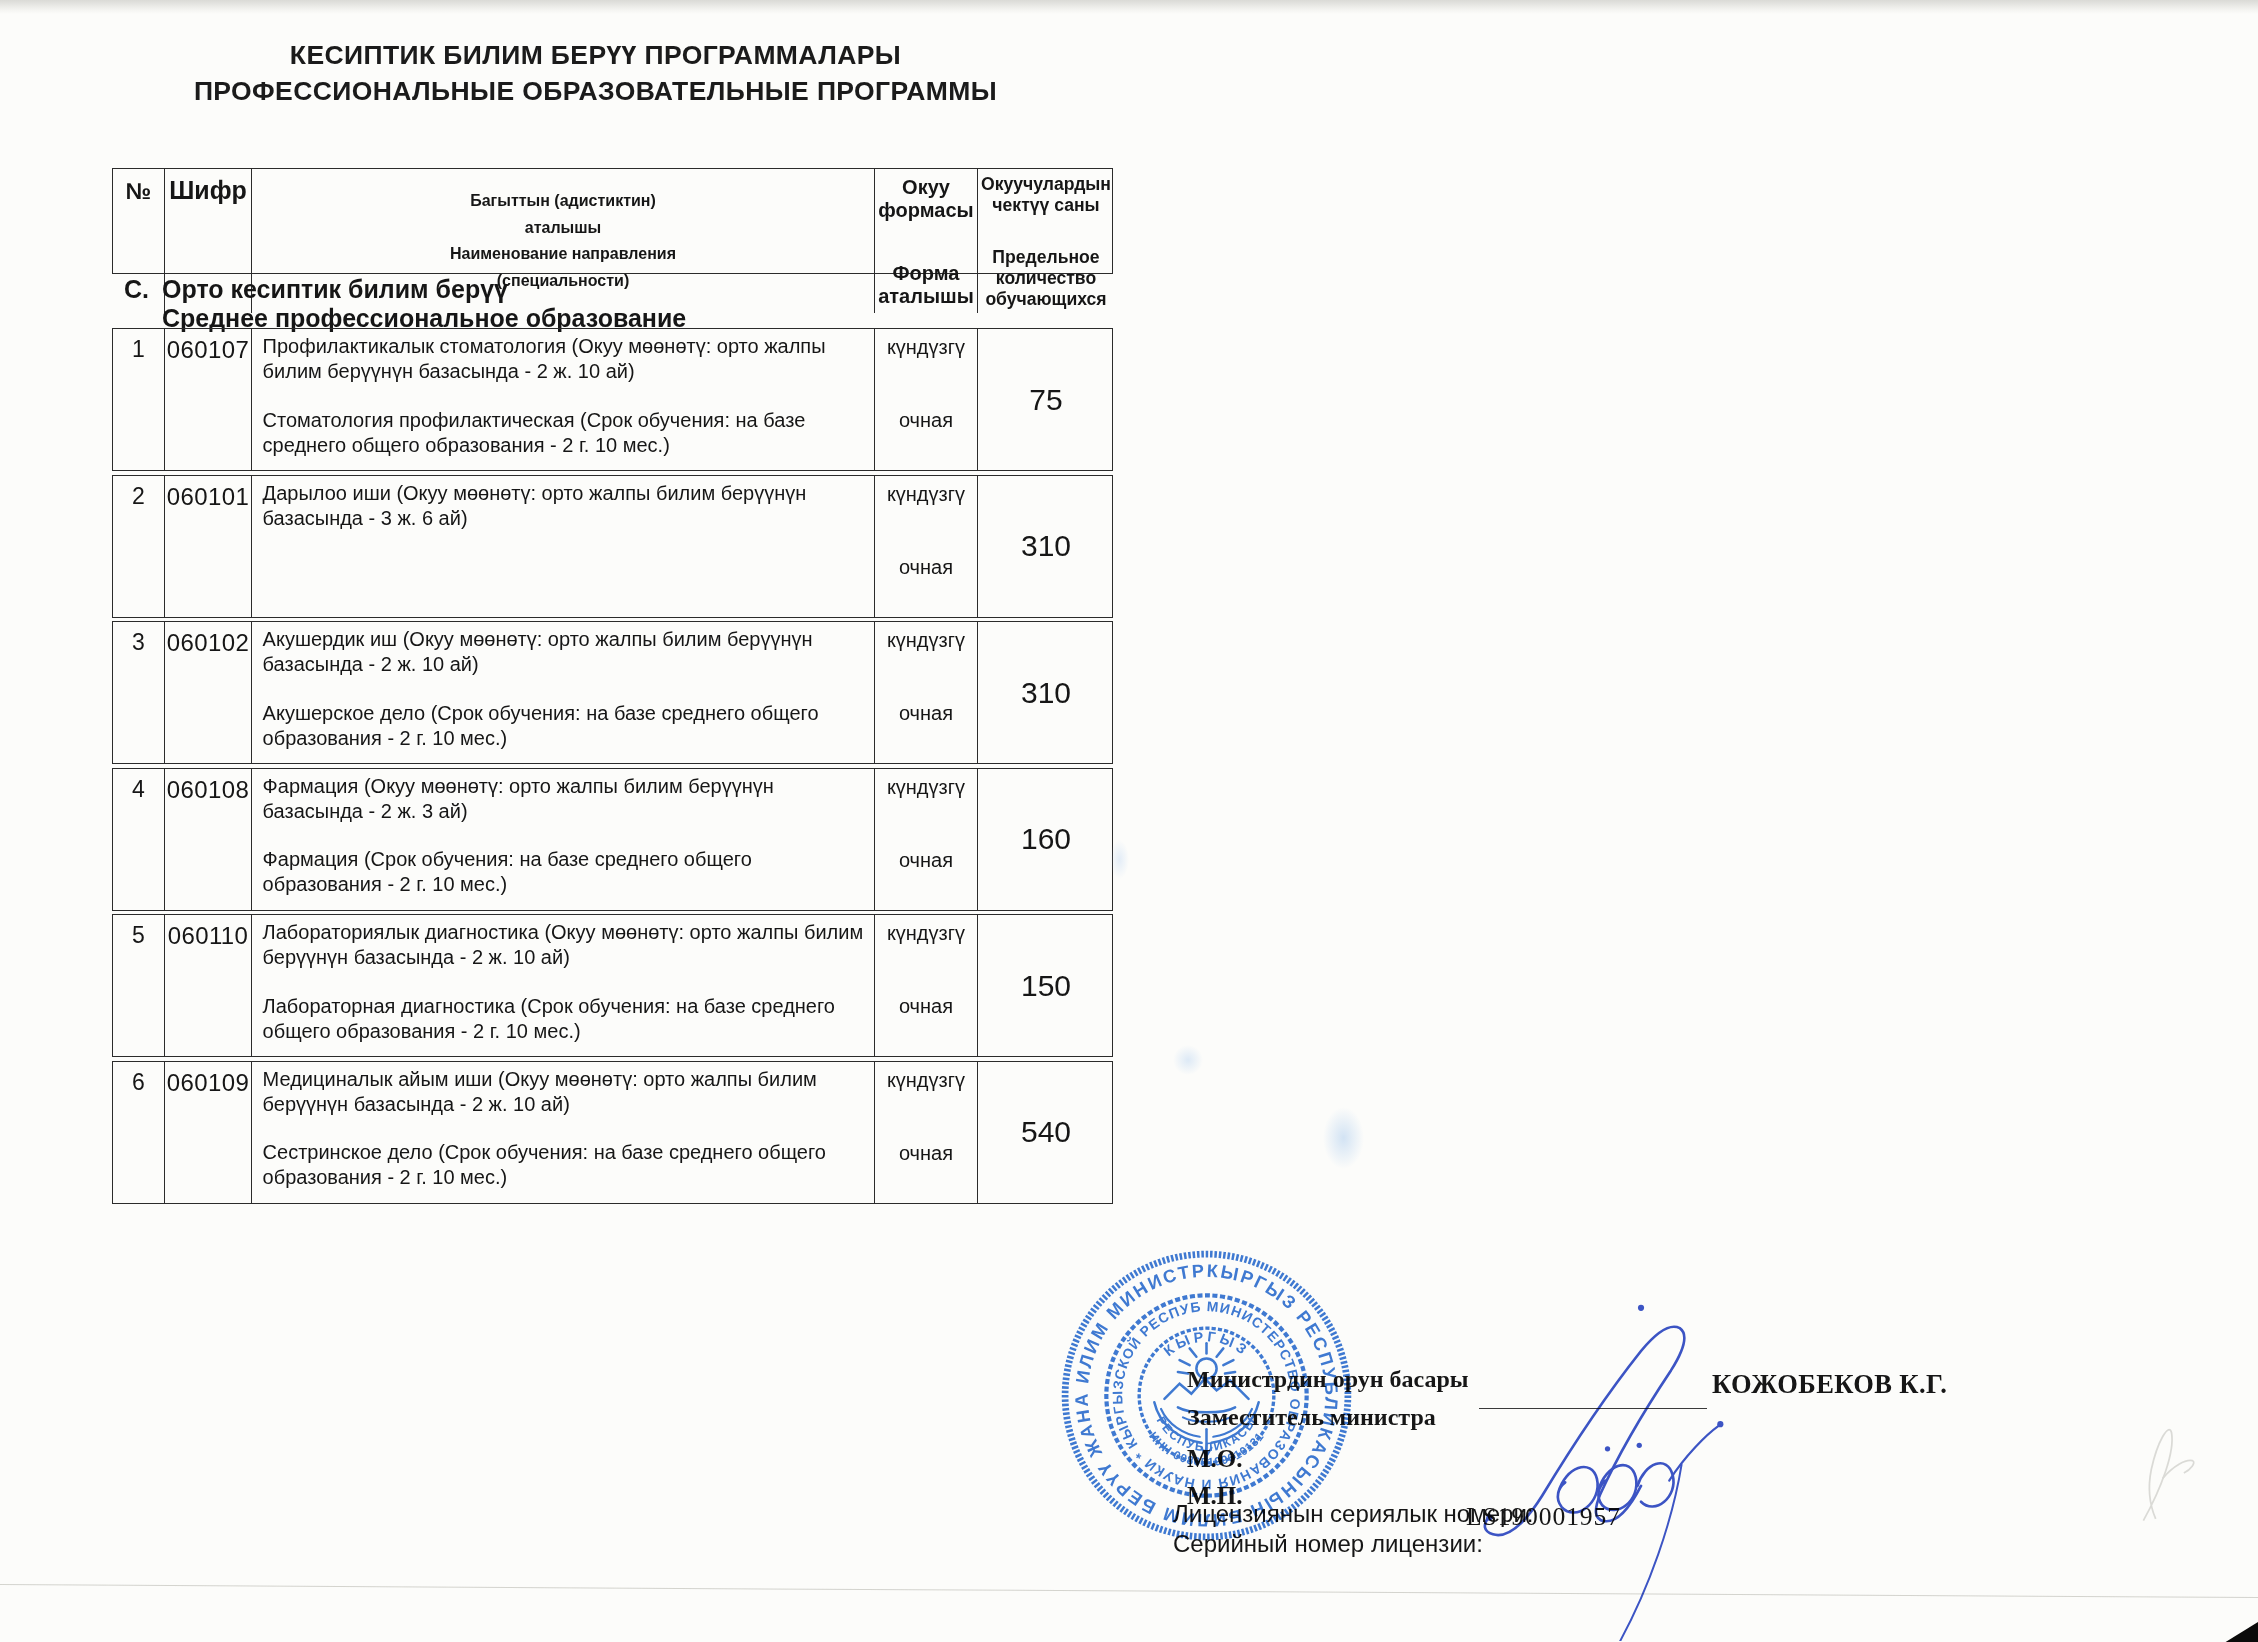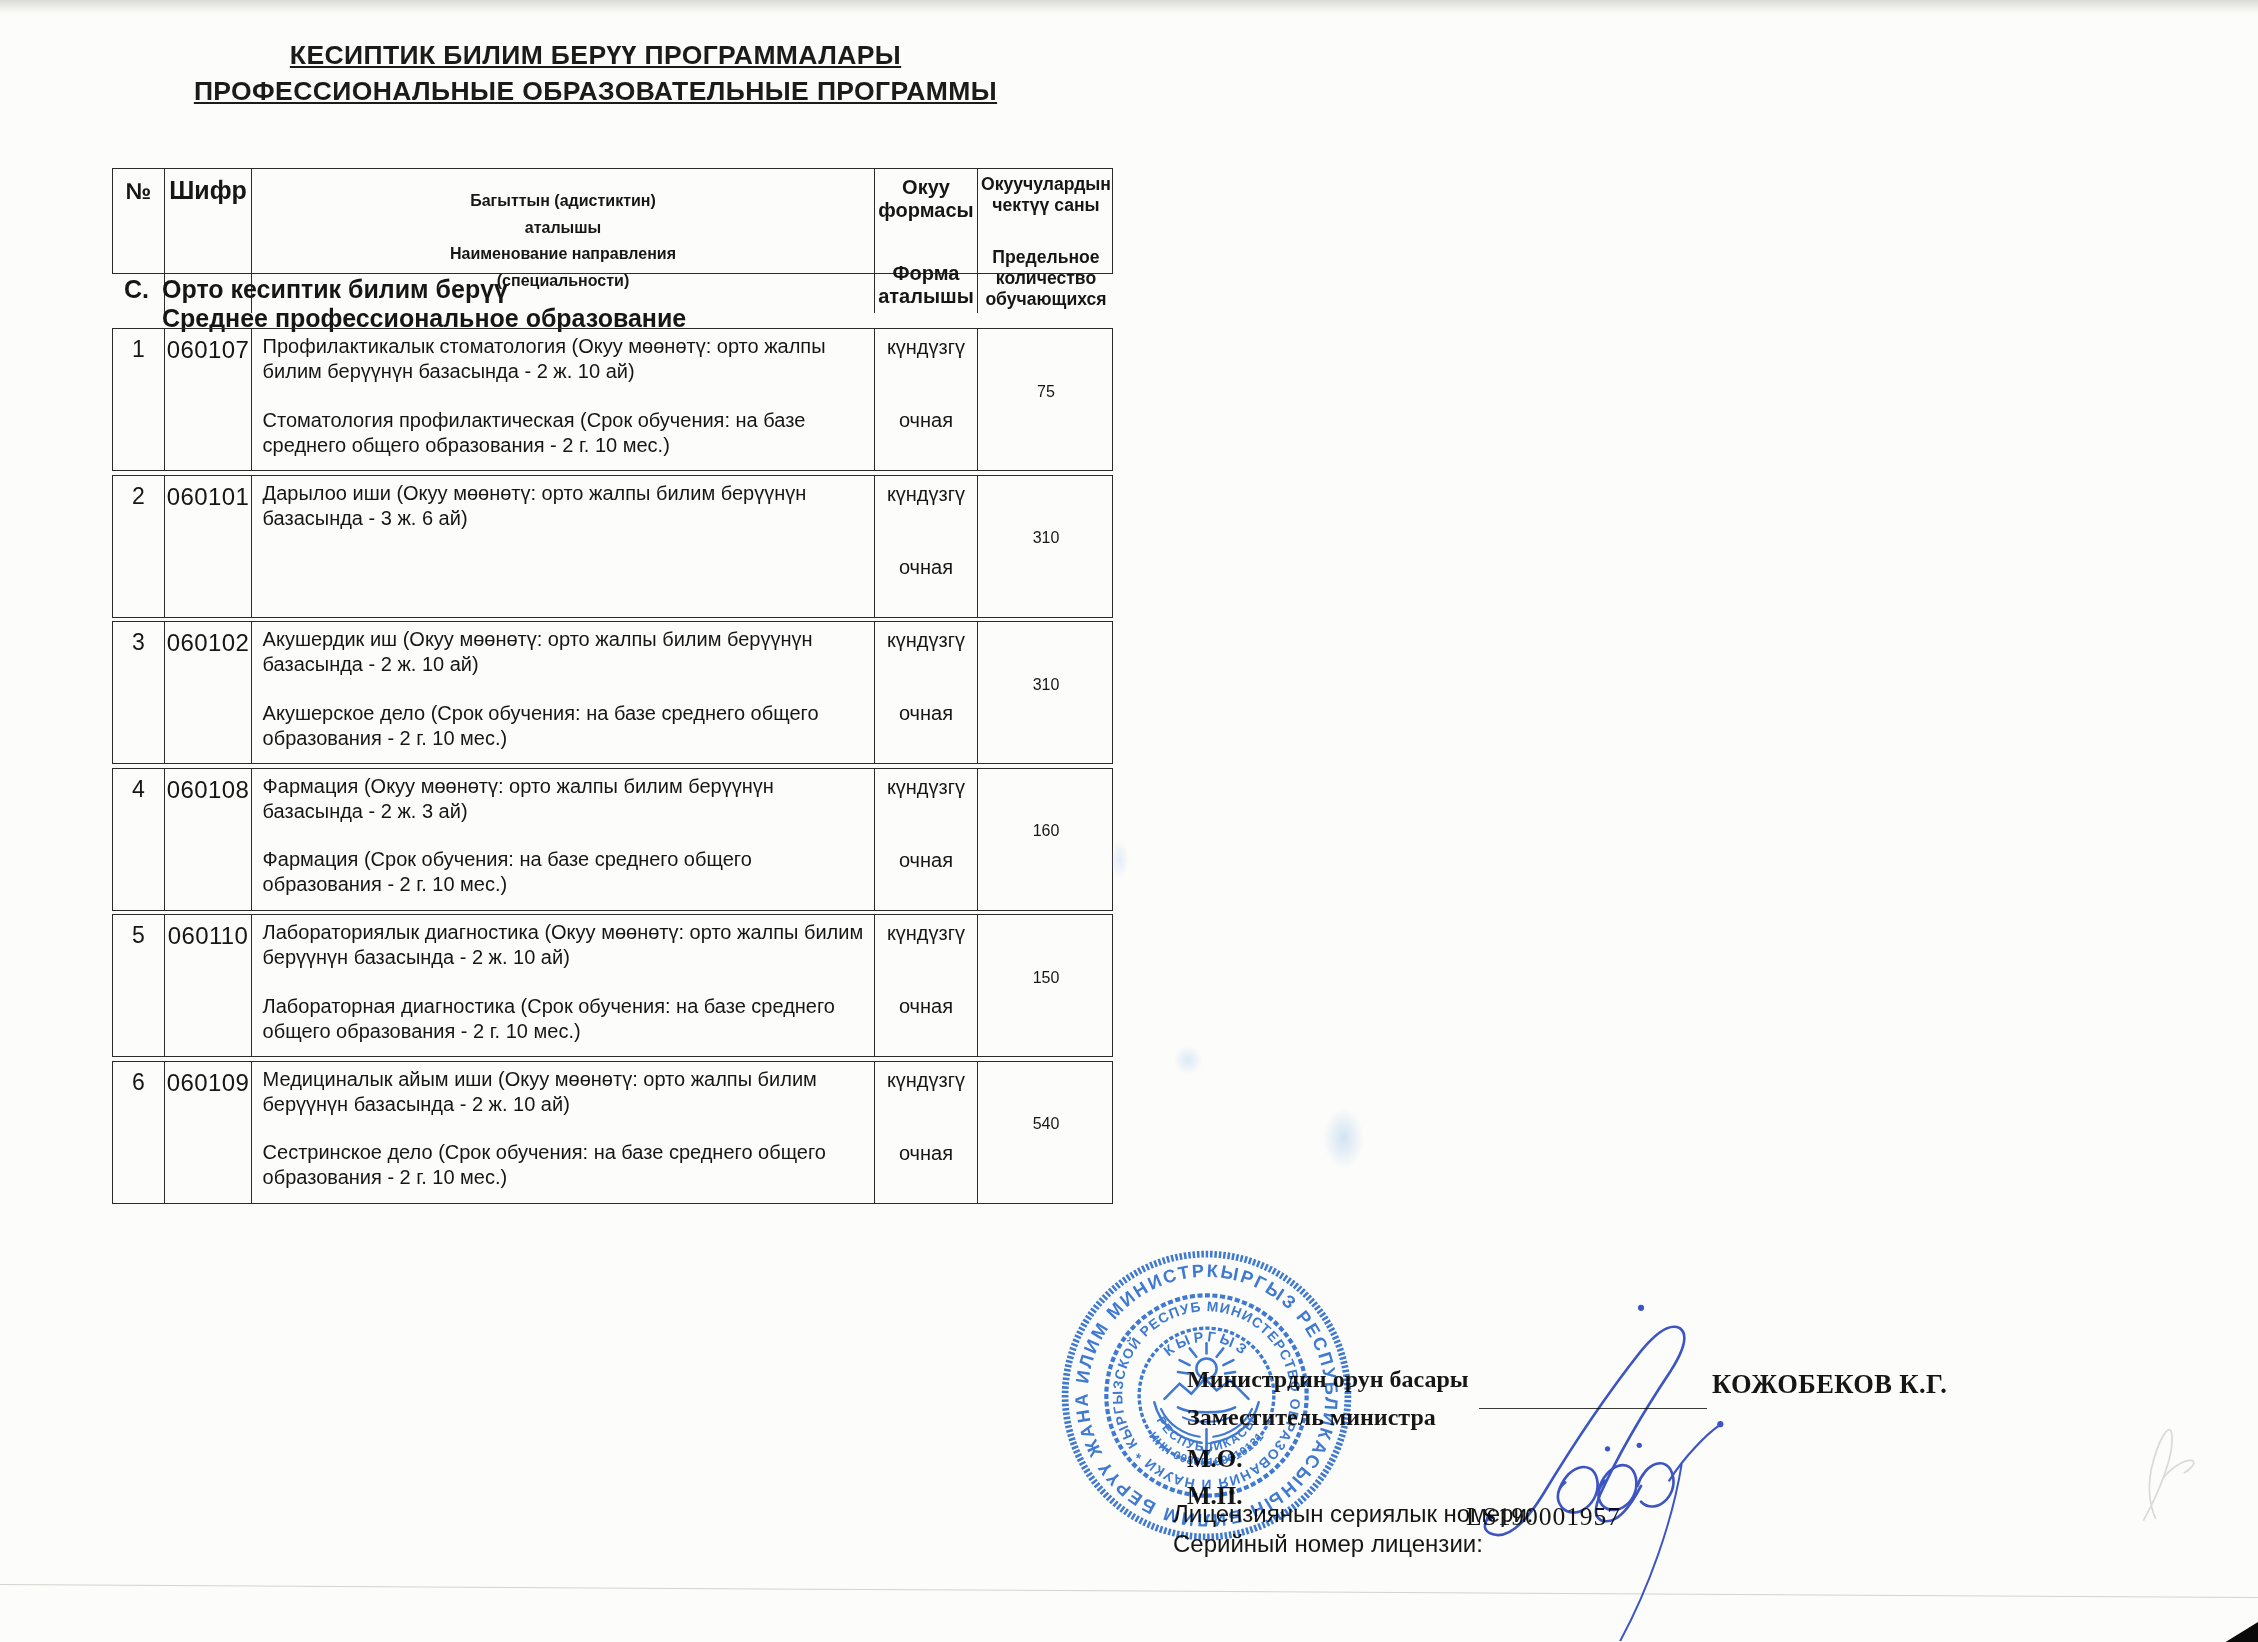--- a/index.html
+++ b/index.html
@@ -9,21 +9,21 @@
     font-family:"Liberation Sans",sans-serif;
   }
   .scan-band{position:absolute;top:0;left:0;width:2258px;height:14px;
     background:linear-gradient(#dadad6,#f4f4f1 70%,#fcfcfa);}
   .page-edge-line{position:absolute;top:1584px;left:0;width:2267px;height:1.3px;
     background:#c9c9c3;opacity:.8;transform:rotate(0.33deg);transform-origin:left top;}
   .corner-wedge{position:absolute;right:0;bottom:0;width:34px;height:21px;background:#0a0a0a;
     clip-path:polygon(100% 0,100% 100%,0 100%);}
 
   .doc-title{position:absolute;left:181px;top:37px;width:829px;text-align:center;
-    font-weight:bold;font-size:26.5px;line-height:36px;letter-spacing:0.4px;color:#1b1b1b;text-decoration:underline;}
+    font-weight:bold;font-size:26.5px;line-height:36px;letter-spacing:0.4px;color:#1b1b1b;}
 
   
   .thead{position:absolute;left:112px;top:168px;width:1001px;height:106px;
     display:grid;grid-template-columns:52px 87px 623px 103px 136px;
     border:1.8px solid #2b2b2b;box-sizing:border-box;background:transparent;}
   .thead>div{border-right:1.8px solid #2b2b2b;box-sizing:border-box;display:flex;
     flex-direction:column;align-items:center;font-weight:bold;}
   .thead>div:last-child{border-right:none;justify-content:space-between;}
   .h-num{justify-content:flex-start;padding-top:8.8px;font-size:23px;}
   .h-code{justify-content:flex-start;padding-top:7px;font-size:25px;}
@@ -39,21 +39,21 @@
   .row>div{border-right:1.8px solid #2b2b2b;box-sizing:border-box;position:relative;}
   .row>div:last-child{border-right:none;}
   .c-num{text-align:center;padding-top:7px;font-size:23px;}
   .c-code{text-align:center;padding-top:7px;font-size:24px;letter-spacing:0.4px;}
   .c-name{font-size:20px;line-height:25px;}
   .c-name .ky{position:absolute;top:5.3px;left:10.6px;right:8.8px;}
   .c-name .ru{position:absolute;top:56%;left:10.6px;right:8.8px;}
   .c-form{font-size:20px;text-align:center;}
   .c-form .ky{position:absolute;top:7px;left:0;right:0;}
   .c-form .ru{position:absolute;top:57%;left:0;right:0;}
-  .c-limit{font-size:16px;text-align:center;}
+  .c-limit{font-size:30px;text-align:center;}
   .c-limit .val{position:absolute;top:38%;left:0;right:0;}
 
   
   .serif{font-family:"Liberation Serif",serif;}
   .f-pos-ky{position:absolute;left:1187px;top:1366px;font-weight:bold;font-size:24px;z-index:5;}
   .f-pos-ru{position:absolute;left:1187px;top:1404px;font-weight:bold;font-size:24px;z-index:5;}
   .f-mo{position:absolute;left:1187px;top:1445px;font-weight:bold;font-size:25px;z-index:5;}
   .f-mp{position:absolute;left:1187px;top:1482px;font-weight:bold;font-size:25px;z-index:5;}
   .sig-line{position:absolute;left:1479px;top:1408px;width:228px;height:0;border-top:1.8px solid #3a3a3a;z-index:5;}
   .signer{position:absolute;left:1712px;top:1369px;font-weight:bold;font-size:26.5px;letter-spacing:0.4px;z-index:5;}

